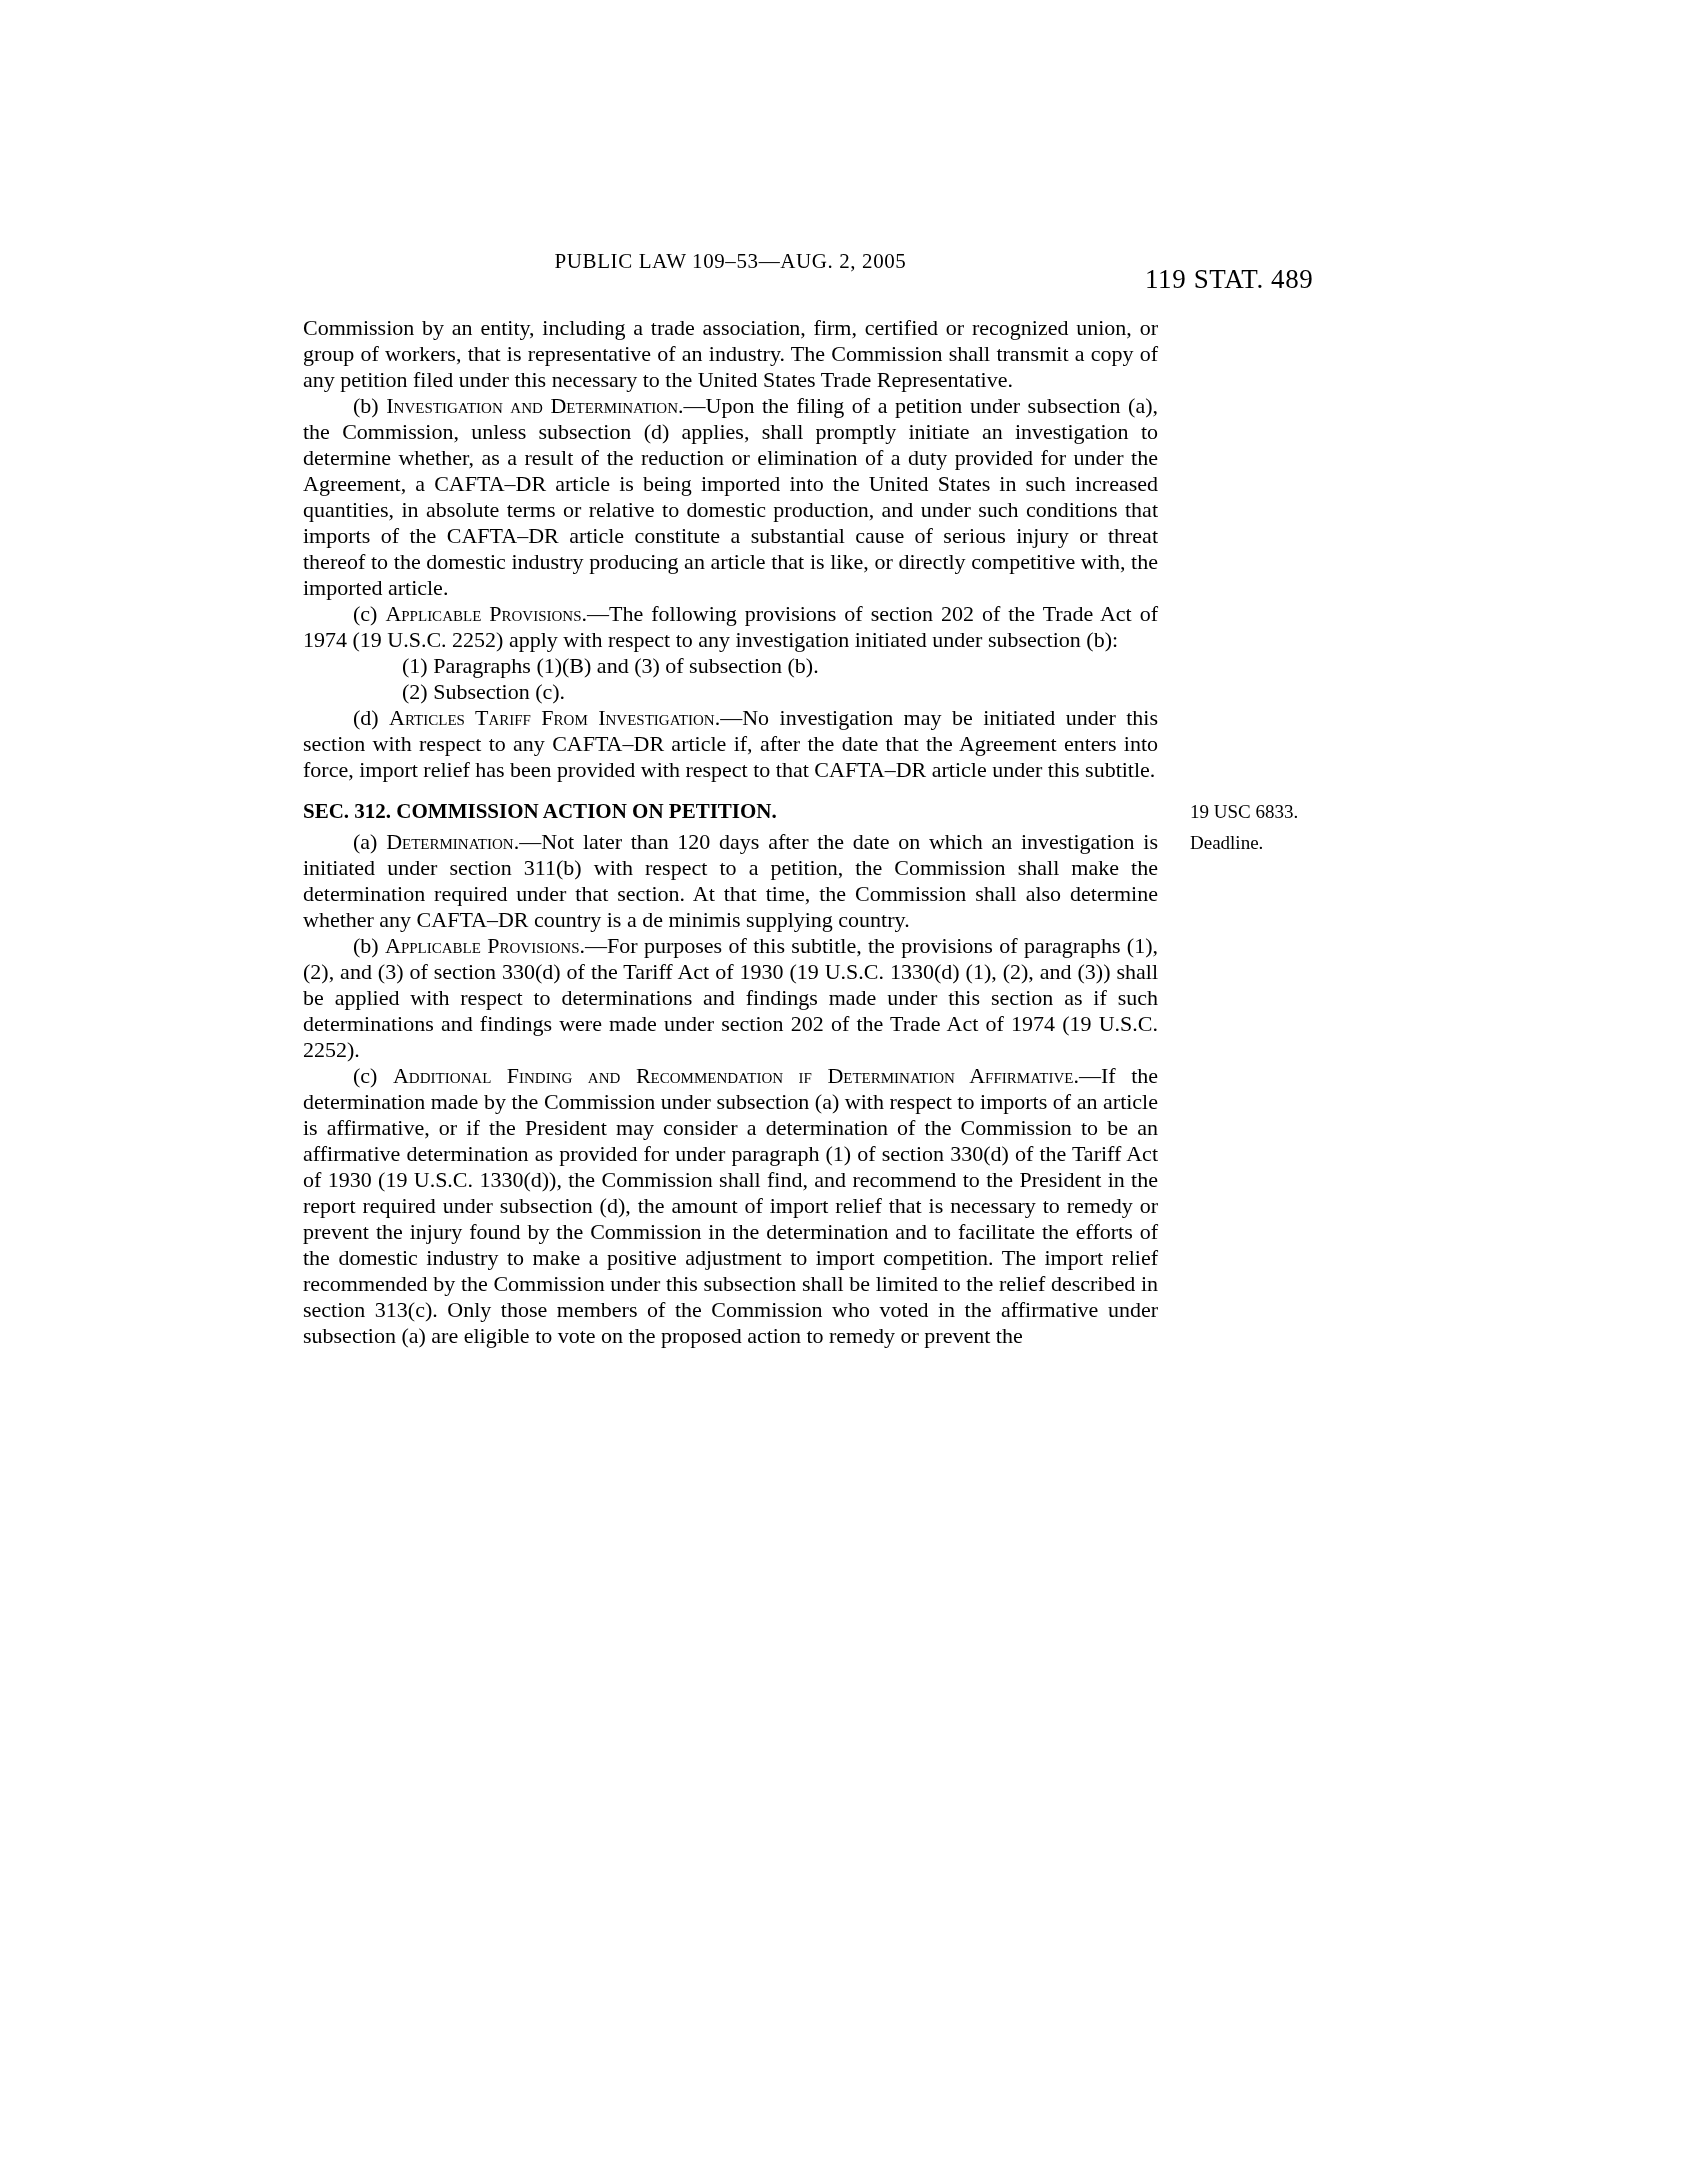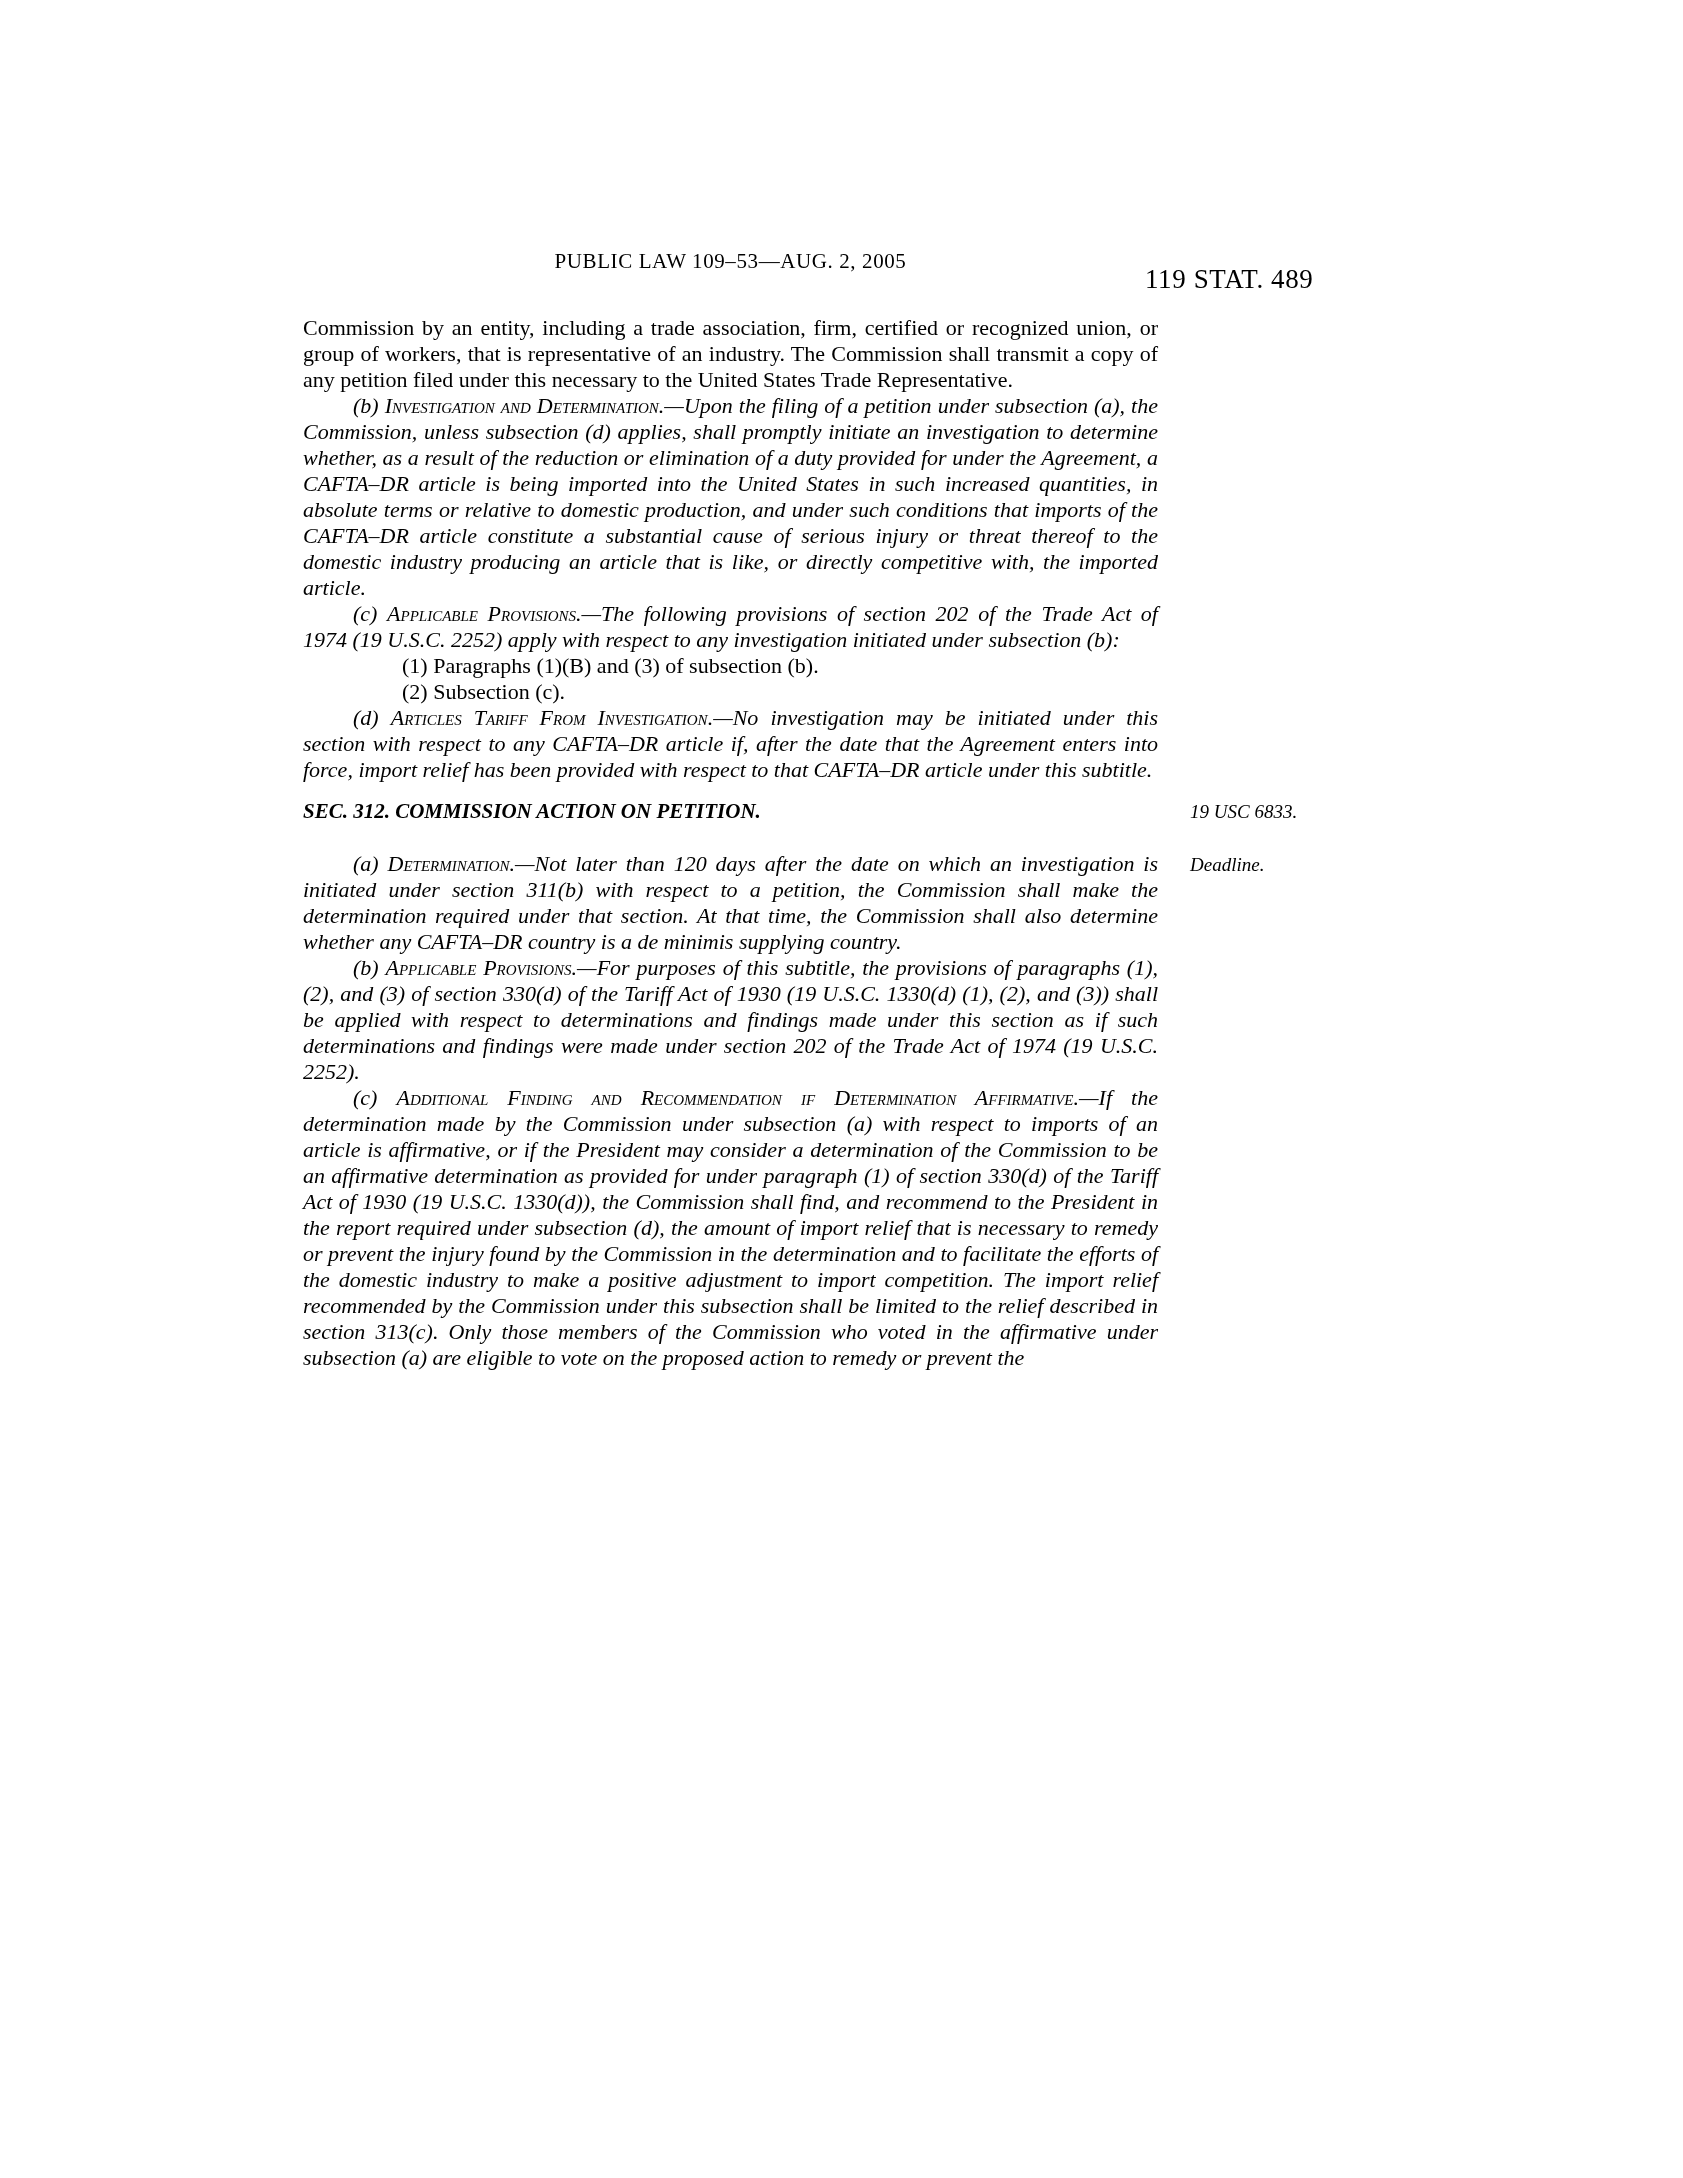--- a/index.html
+++ b/index.html
@@ -38,29 +38,28 @@
     width: 855px;
     font-size: 22px;
     line-height: 26px;
     text-align: justify;
   }
   .content p {
     margin: 0;
     position: relative;
   }
   p.flush { text-indent: 0; }
-  p.ind   { text-indent: 50px; font-style: italic; }
+  p.ind   { text-indent: 50px; }
   p.item  { margin-left: 99px; text-indent: 0; font-family: Liberation Serif, serif; }
   p.heading {
     font-weight: bold;
     font-size: 21px;
     margin-top: 15px;
-    margin-bottom: 27px;
+    margin-bottom: 5px;
     text-align: left;
-    font-style: italic;
   }
   .sc { font-variant: small-caps; }
   .note {
     position: absolute;
     left: 887px;
     top: 3px;
     width: 228px;
     font-size: 19px;
     line-height: 22px;
     font-weight: normal;

